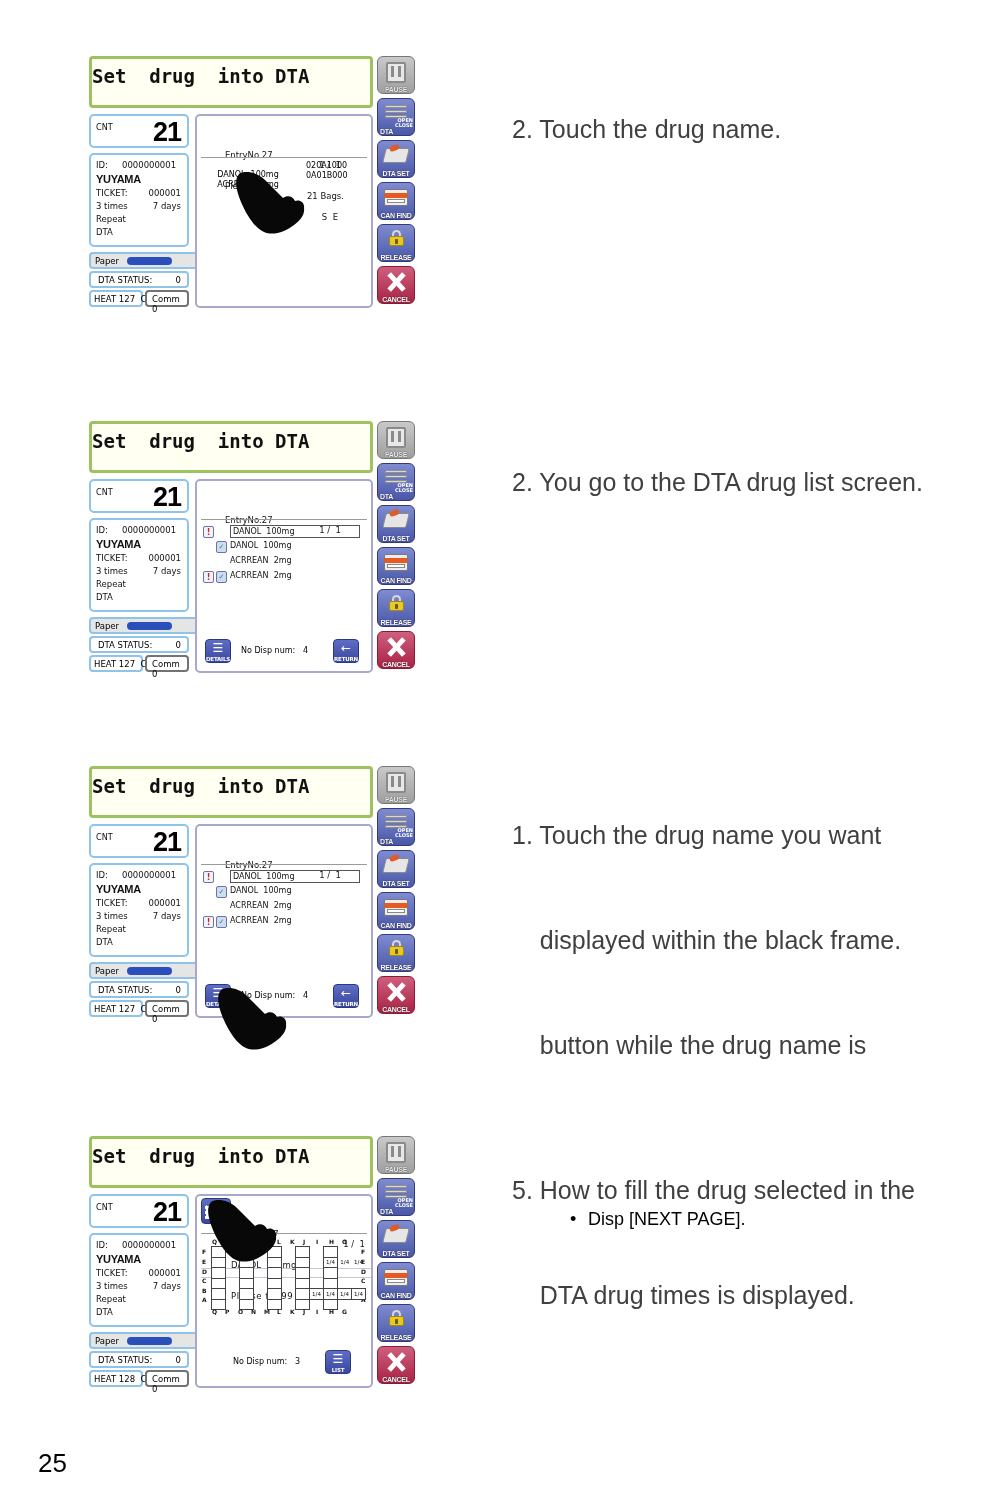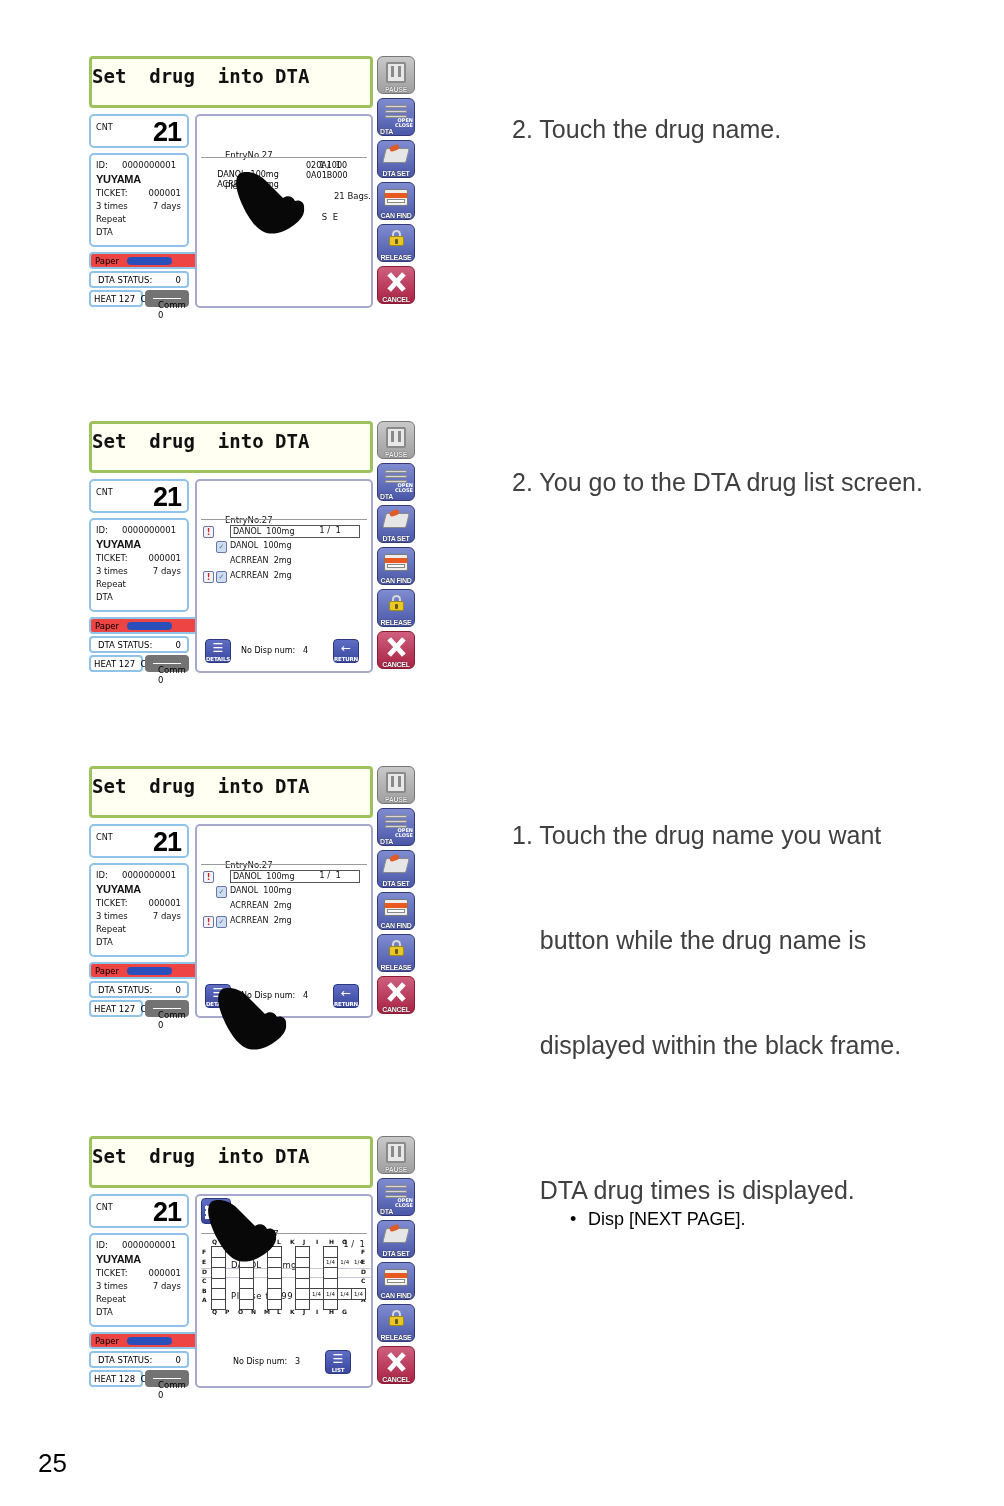--- a/index.html
+++ b/index.html
@@ -137,21 +137,21 @@
     top: 200px;
     width: 100px;
     height: 56px;
   }
   .paper-box {
     position: absolute;
     left: 0; top: 0;
     width: 112px; height: 17px;
     border: 2px solid #8fc3e8;
     border-radius: 4px;
-    background: #ef4444;
+    background: #e5e5e5;
     box-sizing: border-box;
   }
   .paper-label {
     position: absolute; left: 4px; top: 2px;
     font-size: 8.5px; font-family: "DejaVu Sans", sans-serif;
   }
   .paper-bar {
     position: absolute; left: 36px; top: 3px;
     width: 45px; height: 8px;
     background: #2a4fbb;
@@ -178,21 +178,21 @@
     background: #fff;
     box-sizing: border-box;
     font-size: 8.5px;
     white-space: pre;
   }
   .heat-box span { position: absolute; left: 3px; top: 2px; }
   .comm-box {
     position: absolute;
     left: 56px; top: 38px;
     width: 44px; height: 17px;
-    border: 8px solid #737373;
+    border: 2px solid #737373;
     border-radius: 4px;
     background: #fff;
     box-sizing: border-box;
     font-size: 8.5px;
   }
   .comm-box span { position: absolute; left: 5px; top: 2px; }
 
   
   .main-area {
     position: absolute;
@@ -485,25 +485,26 @@
 <div class="instr" style="left:512px; top:42px;">
   <div>2. Touch the drug name.</div>
 </div>
 
 <div class="instr" style="left:512px; top:395px;">
   <div>2. You go to the DTA drug list screen.</div>
 </div>
 
 <div class="instr" style="left:512px; top:748px;">
   <div>1. Touch the drug name you want</div>
+  <div>    displayed within the black frame.</div>
   <div>    button while the drug name is</div>
-  <div>    displayed within the black frame.</div>
 </div>
 
 <div class="instr" style="left:512px; top:1103px;">
+  <div>5. How to fill the drug selected in the</div>
   <div>    DTA drug times is displayed.</div>
 </div>
 <div class="instr-sub" style="left:560px; top:1180px;">
   <span class="bullet-dot">•</span><span>Disp [NEXT PAGE].</span>
 </div>
 
 <div class="device" style="left:85px; top:52px;">
 
   <div class="title-bar">
     <div class="title-text">Set  drug  into DTA</div>
@@ -539,21 +540,21 @@
   </div>
 
   <div class="main-area">
     <div class="entry-head">
       <div class="ln">
         <span class="lft">EntryNo.27</span>
         <span class="rgt">1 /  1</span>
       </div>
       <div class="ln">
         <span class="lft">Please Set</span>
-        <span style="position:absolute;right:0;">21 Bags.</span>
+        <span style="position:absolute;right:27px;">21 Bags.</span>
       </div>
       <div class="ln">
         <span class="se">S  E</span>
       </div>
     </div>
     <div class="hr-line" style="top:41px;"></div>
 
     <div class="drug-simple" style="left:5px; top:45px;">
       <span>DANOL  100mg</span>
       <span class="code">020A1000</span>

